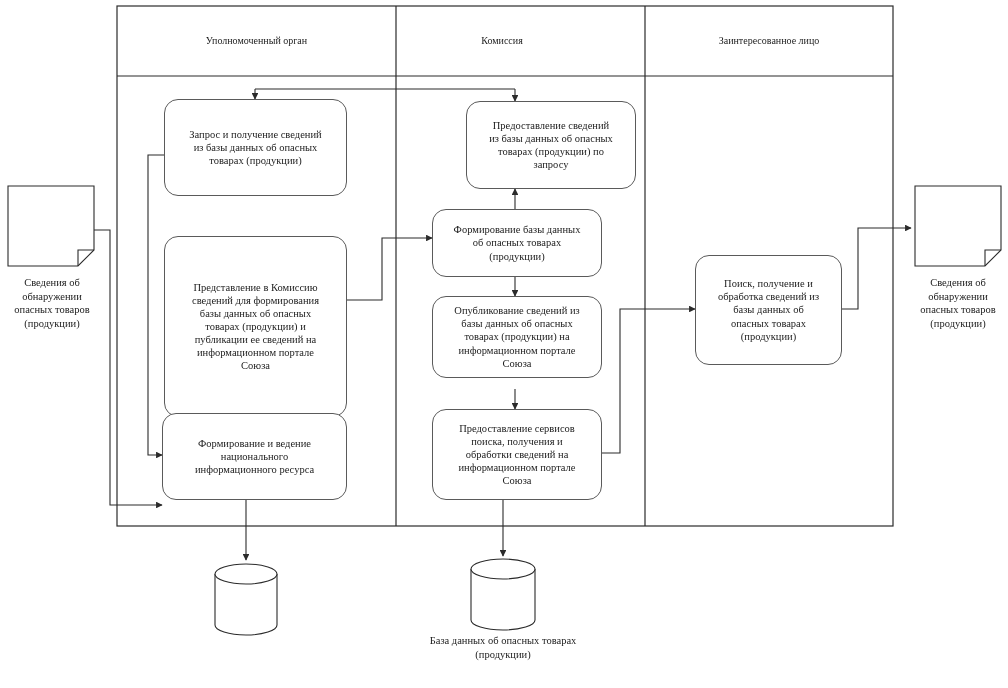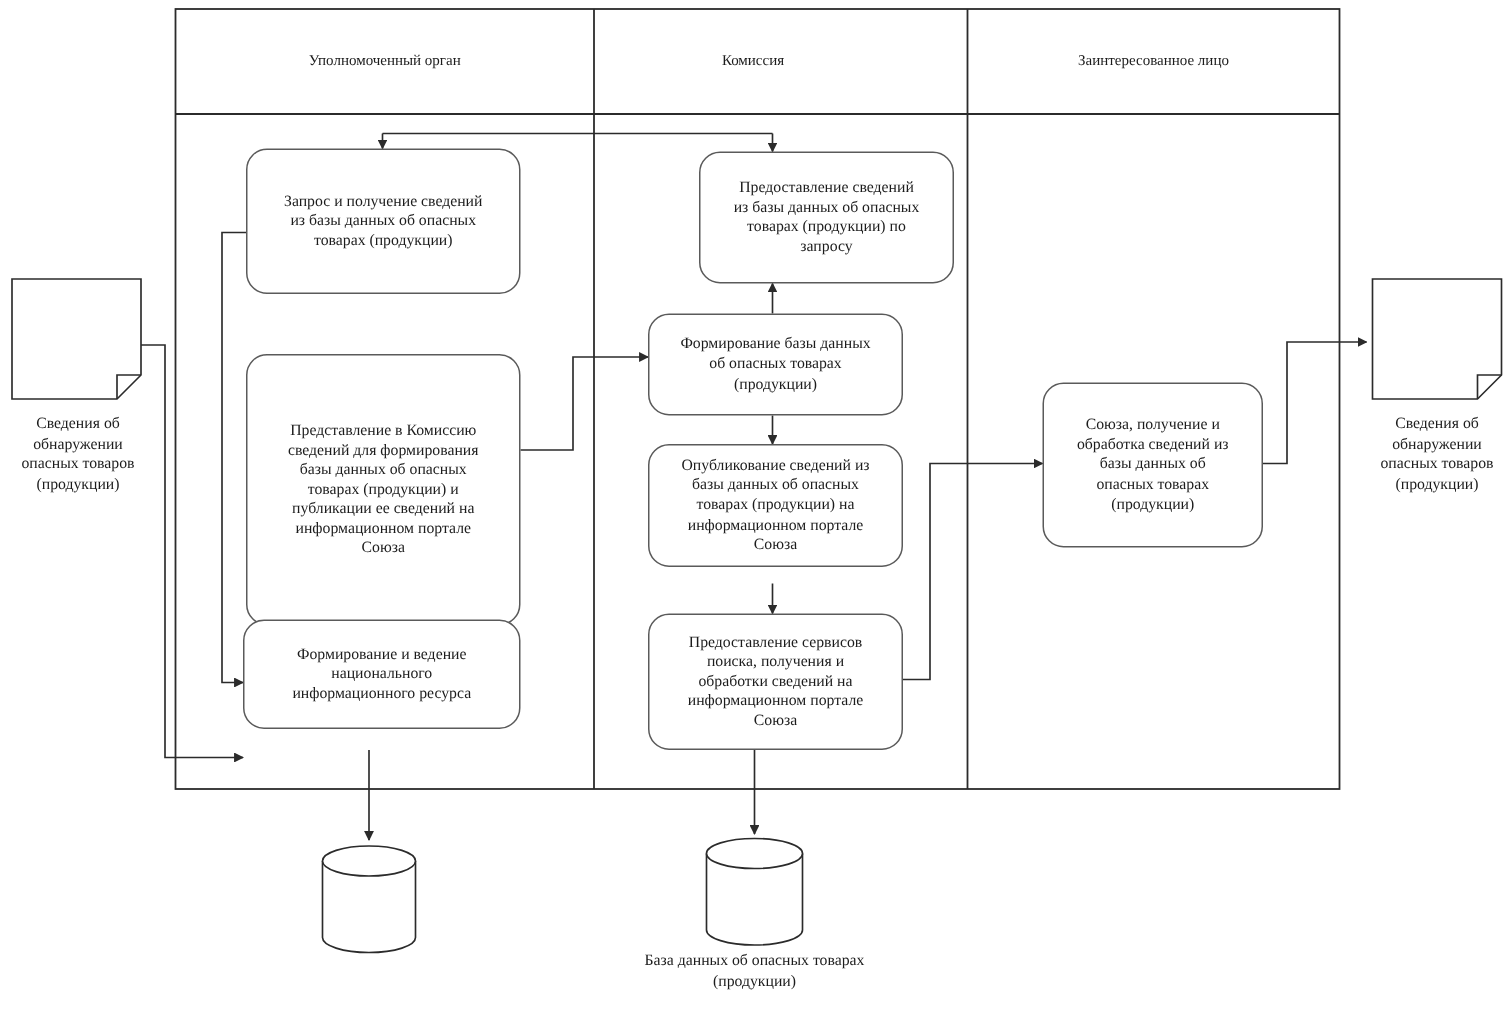--- a/index.html
+++ b/index.html
@@ -116,42 +116,42 @@
   </div>
 
   <div class="node proc" style="left:164px;top:99px;width:183px;height:97px;">
     <span>Запрос и получение сведений из базы данных об опасных товарах (продукции)</span>
   </div>
 
   <div class="node proc" style="left:164px;top:236px;width:183px;height:181px;">
     <span>Представление в Комиссию сведений для формирования базы данных об опасных товарах (продукции) и публикации ее сведений на информационном портале Союза</span>
   </div>
 
-  <div class="node proc" style="left:162px;top:413px;width:185px;height:73px;">
+  <div class="node proc" style="left:162px;top:413px;width:185px;height:87px;">
     <span>Формирование и ведение национального информационного ресурса</span>
   </div>
 
   <div class="node proc" style="left:432px;top:101px;width:170px;height:88px;margin-left:34px;">
     <span>Предоставление сведений из базы данных об опасных товарах (продукции) по запросу</span>
   </div>
 
   <div class="node proc" style="left:432px;top:209px;width:170px;height:68px;">
     <span>Формирование базы данных об опасных товарах (продукции)</span>
   </div>
 
   <div class="node proc" style="left:432px;top:296px;width:170px;height:82px;">
     <span>Опубликование сведений из базы данных об опасных товарах (продукции) на информационном портале Союза</span>
   </div>
 
   <div class="node proc" style="left:432px;top:409px;width:170px;height:91px;">
     <span>Предоставление сервисов поиска, получения и обработки сведений на информационном портале Союза</span>
   </div>
 
   <div class="node proc" style="left:695px;top:255px;width:147px;height:110px;">
-    <span>Союза, получение и обработка сведений из базы данных об опасных товарах (продукции)</span>
+    <span>Поиск, получение и обработка сведений из базы данных об опасных товарах (продукции)</span>
   </div>
 
   <div class="doc-label" style="left:2px;top:276px;width:100px;">
     <span>Сведения об обнаружении опасных товаров (продукции)</span>
   </div>
 
   <div class="doc-label" style="left:908px;top:276px;width:100px;">
     <span>Сведения об обнаружении опасных товаров (продукции)</span>
   </div>
 

